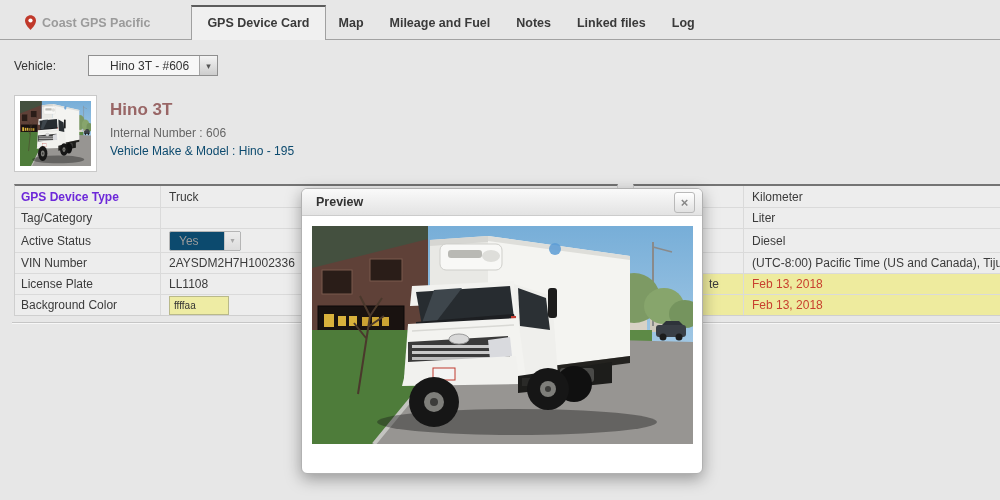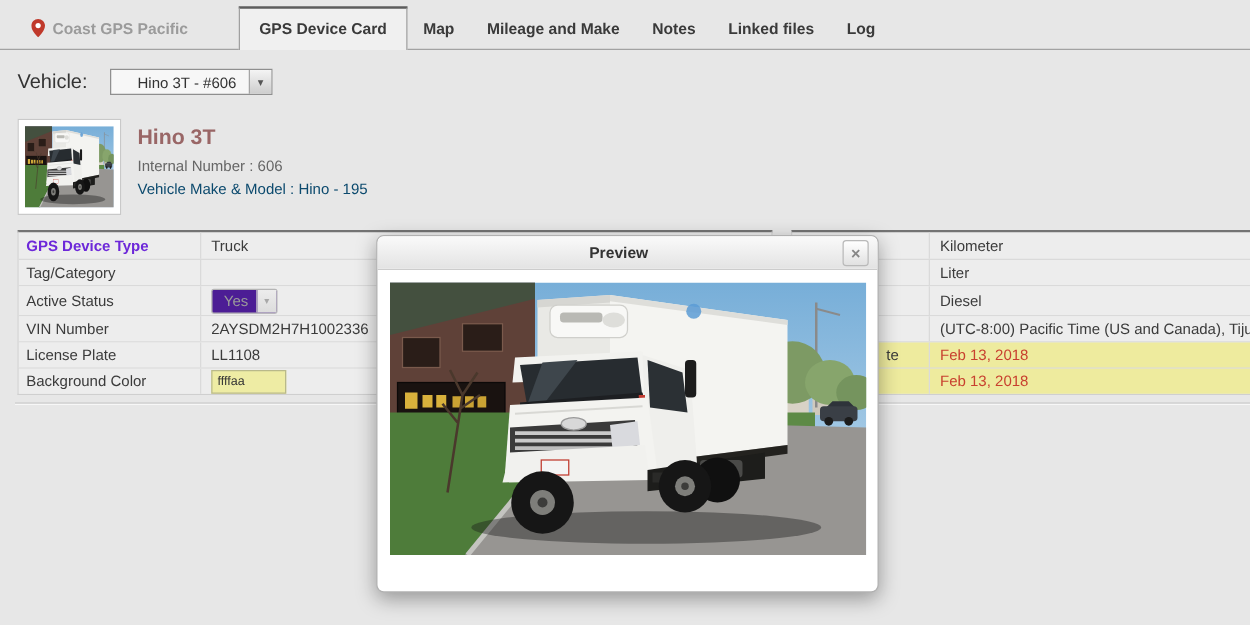--- a/index.html
+++ b/index.html
@@ -20,21 +20,21 @@
     white-space:nowrap;cursor:pointer;display:flex;align-items:center;gap:6px;
   }
   .tab.disabled{color:#9b9b9b;}
   .tab.active{
     background:#f0f0f0;border:1px solid #a0a0a0;border-top:2px solid #5c5c5c;
     border-bottom:none;margin-bottom:-1px;padding:9px 15px 10px 15px;z-index:2;margin-left:28px;
   }
   .pin-icon{width:11px;height:15px;display:inline-block;}
   
   .vehicle-row{position:absolute;left:14px;top:55px;display:flex;align-items:center;}
-  .vehicle-label{width:74px;font-size:16px;color:#333;}
+  .vehicle-label{width:74px;font-size:12px;color:#333;}
   .select-box{
     width:130px;height:21px;border:1px solid #8f8f8f;background:#f7f7f7;
     display:flex;align-items:center;font-size:12px;color:#333;
     padding-left:21px;box-sizing:border-box;position:relative;cursor:pointer;
   }
   .select-arrow{
     position:absolute;right:0;top:0;width:17px;height:19px;
     border-left:1px solid #a5a5a5;background:linear-gradient(#f4f4f4,#cdcdcd);
     display:flex;align-items:center;justify-content:center;color:#555;font-size:9px;
   }
@@ -62,42 +62,42 @@
     width:146px;min-width:146px;padding:0 6px;font-size:12px;color:#3b3b3b;
     border-right:1px solid #dadada;box-sizing:border-box;display:flex;align-items:center;
   }
   .right-table .tlabel{width:110px;min-width:110px;}
   .tvalue{flex:1;padding:0 8px;font-size:12px;color:#3b3b3b;display:flex;align-items:center;}
   .tlabel.navy{color:#6d28d9;font-weight:bold;}
   .trow.hl{background:#eeeb9e;}
   .trow.hl .tvalue{color:#c8402f;}
   .frag{padding-left:69px;color:#3b3b3b;}
   .mini-select{
-    width:53px;height:20px;border:1px solid #b5b5b5;background:#4c1d95;border-radius:2px;
+    width:72px;height:20px;border:1px solid #b5b5b5;background:#0c4a6e;border-radius:2px;
     color:#9a9a9a;font-size:12px;display:flex;align-items:center;
     padding-left:9px;box-sizing:border-box;position:relative;
   }
   .mini-arrow{
     position:absolute;right:0;top:0;width:15px;height:18px;border-left:1px solid #c5c5c5;
     display:flex;align-items:center;justify-content:center;color:#a8a8a8;font-size:8px;
     background:linear-gradient(#ececec,#dcdcdc);
   }
   .bgcolor-input{
     width:50px;height:15px;border:1px solid #b9b98a;background:#eeeca4;
     font-size:10px;color:#333;padding:1px 4px;font-family:Liberation Sans, sans-serif;
   }
   .section-divider{
     position:absolute;left:12px;top:322px;width:988px;height:2px;
     border-top:1px solid #c6c6c6;border-bottom:1px solid #f7f7f7;box-sizing:border-box;
   }
   
   .modal{
     position:absolute;left:301px;top:188px;width:402px;height:286px;
     background:#fff;border:1px solid #b1b1b1;border-radius:6px;
-    box-shadow:0 5px 16px rgba(0,0,0,0.35);box-sizing:border-box;z-index:10;text-align:center;
+    box-shadow:0 5px 16px rgba(0,0,0,0.35);box-sizing:border-box;z-index:10;
   }
   .modal-header{
     height:27px;background:linear-gradient(#fafafa,#e3e3e3);
     border-bottom:1px solid #cccccc;border-radius:5px 5px 0 0;
     display:flex;align-items:center;padding:0 7px 0 14px;box-sizing:border-box;cursor:move;
   }
   .modal-title{flex:1;font-size:12.5px;font-weight:bold;color:#333;}
   .modal-close{
     width:19px;height:19px;border:1px solid #b9b9b9;border-radius:3px;
     background:linear-gradient(#ffffff,#e1e1e1);color:#878787;
@@ -207,21 +207,21 @@
     </svg>
     <span>Coast GPS Pacific</span>
   </div>
   <div class="tab active">
     <span>GPS Device Card</span>
   </div>
   <div class="tab">
     <span>Map</span>
   </div>
   <div class="tab">
-    <span>Mileage and Make</span>
+    <span>Mileage and Fuel</span>
   </div>
   <div class="tab">
     <span>Notes</span>
   </div>
   <div class="tab">
     <span>Linked files</span>
   </div>
   <div class="tab">
     <span>Log</span>
   </div>

